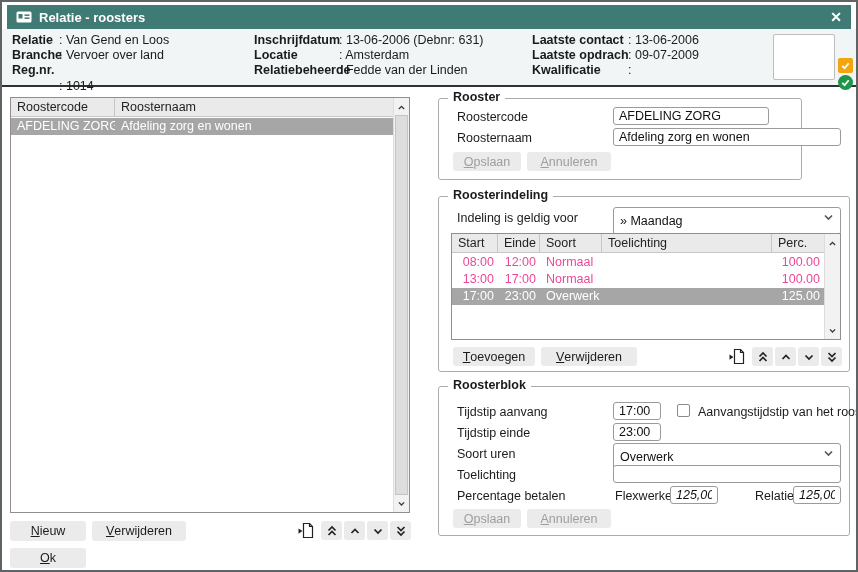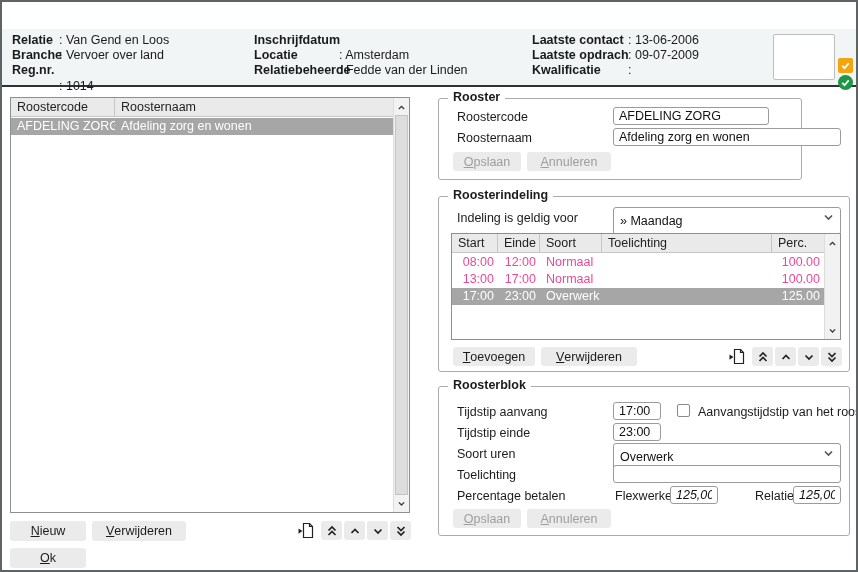--- a/index.html
+++ b/index.html
@@ -87,30 +87,41 @@
   .page-ico { width: 20px; height: 19px; display: flex; align-items: center; justify-content: center;
               margin-right: 3px; cursor: pointer; }
   .icon-btn { width: 21px; height: 19px; background: #EBEBEB; border: none; border-radius: 3px;
               display: flex; align-items: center; justify-content: center; cursor: pointer; padding: 0; }
 </style>
 </head>
 <body>
 
 <div class="window">
 
+  <div class="titlebar">
+    <svg width="16" height="12" viewBox="0 0 16 12">
+      <rect x="0.5" y="0.5" width="15" height="11" rx="1.5" fill="#ffffff"></rect>
+      <rect x="2.5" y="3" width="4" height="4.5" fill="#3F7A74"></rect>
+      <rect x="8.5" y="3.4" width="5" height="1.5" fill="#3F7A74"></rect>
+      <rect x="8.5" y="6.4" width="5" height="1.5" fill="#3F7A74"></rect>
+    </svg>
+    <span class="title-text">Relatie - roosters</span>
+    <span class="close-btn">✕</span>
+  </div>
 
   <div class="header">
     <span class="hlabel" style="left:10px;top:4px">Relatie</span>
     <span class="hvalue" style="left:57px;top:4px">: Van Gend en Loos</span>
     <span class="hlabel" style="left:10px;top:19px">Branche</span>
     <span class="hvalue" style="left:57px;top:19px">: Vervoer over land</span>
     <span class="hlabel" style="left:10px;top:34px">Reg.nr.</span>
     <span class="hvalue" style="left:57px;top:50px">: 1014</span>
 
     <span class="hlabel" style="left:252px;top:4px">Inschrijfdatum</span>
+    <span class="hvalue" style="left:337px;top:4px">: 13-06-2006  (Debnr: 631)</span>
     <span class="hlabel" style="left:252px;top:19px">Locatie</span>
     <span class="hvalue" style="left:337px;top:19px">: Amsterdam</span>
     <span class="hlabel" style="left:252px;top:34px">Relatiebeheerde</span>
     <span class="hvalue" style="left:337px;top:34px">: Fedde van der Linden</span>
 
     <span class="hlabel" style="left:530px;top:4px">Laatste contact</span>
     <span class="hvalue" style="left:626px;top:4px">: 13-06-2006</span>
     <span class="hlabel" style="left:530px;top:19px">Laatste opdrach</span>
     <span class="hvalue" style="left:626px;top:19px">: 09-07-2009</span>
     <span class="hlabel" style="left:530px;top:34px">Kwalificatie</span>

